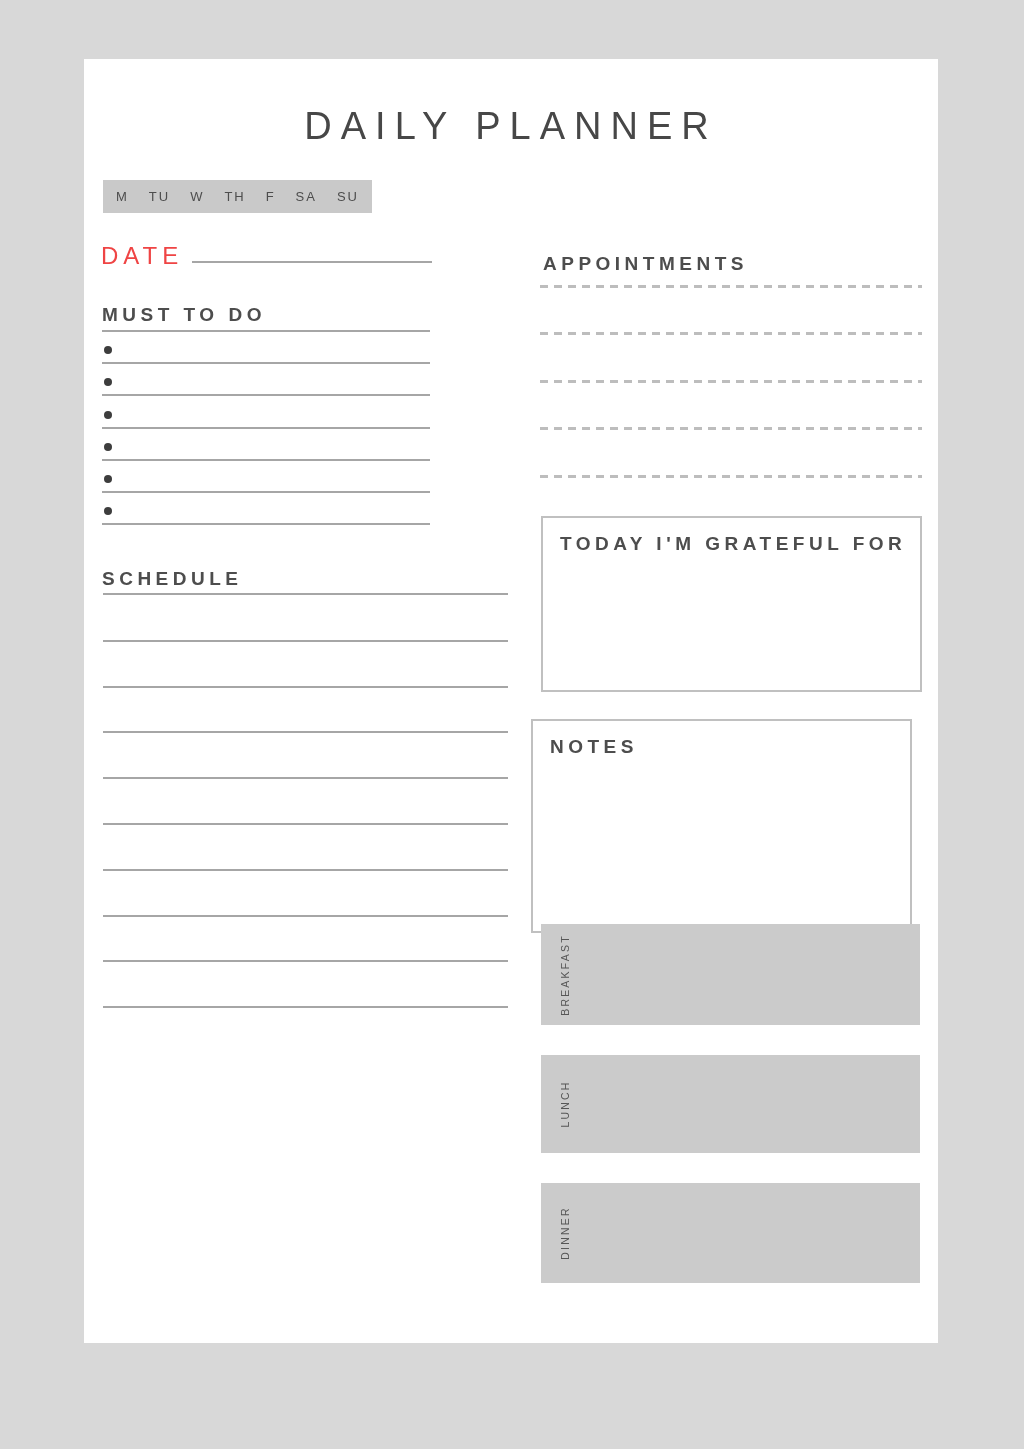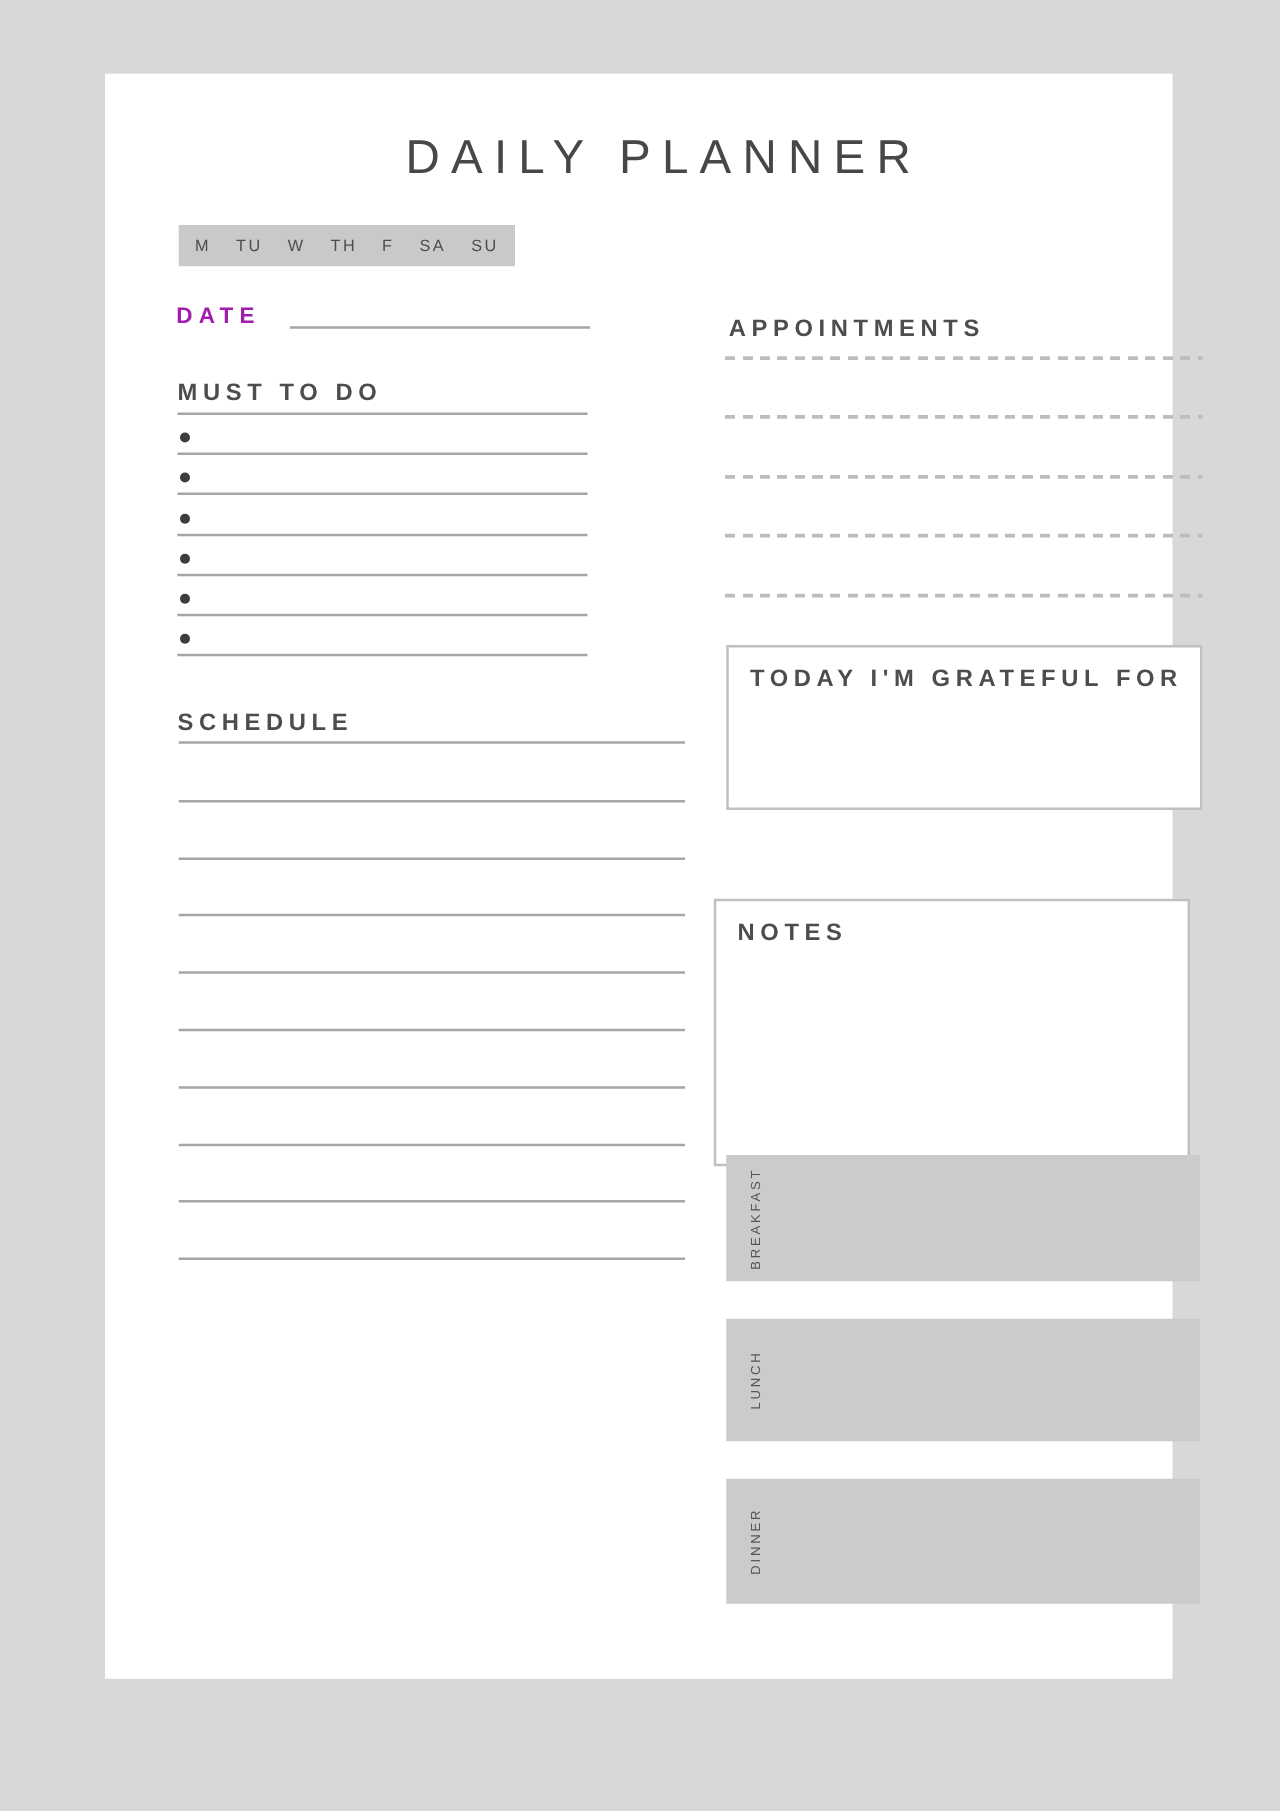--- a/index.html
+++ b/index.html
@@ -7,21 +7,21 @@
   body {
     background:#d8d8d8;
     font-family:"Liberation Sans", sans-serif;
     position:relative;
     color:#474747;
   }
   .page {
     position:absolute; left:84px; top:59px; width:854px; height:1284px;
     background:#ffffff;
   }
-  .abs { position:absolute;margin-left:40px; }
+  .abs { position:absolute; }
 
   
   .page-title {
     left:0; right:0; top:46px; text-align:center;
     font-size:38px; font-weight:300; letter-spacing:9px; color:#474747;
     white-space:nowrap;
   }
 
   
   .day-strip {
@@ -33,21 +33,21 @@
   .day-chip {
     font-size:13px; letter-spacing:2px; color:#4d4d4d;
   }
 
   
   .hdr {
     font-size:19px; letter-spacing:4.5px; color:#4d4d4d; white-space:nowrap;
     font-weight:700;
   }
   .date-label {
-    left:17px; top:183px; font-size:18px; letter-spacing:5px; color:#a21caf;font-weight:bold;
+    left:17px; top:183px; font-size:24px; letter-spacing:5px; color:#ef4444;
   }
   .rule { height:2px; background:#a6a6a6; }
   .date-line  { left:108px; top:202px; width:240px; }
   .must-hdr   { left:18px;  top:245px; }
   .must-rule  { left:18px;  top:271px; width:328px; }
   .sched-hdr  { left:18px;  top:509px; }
   .sched-rule { left:19px;  top:534px; width:405px; }
   .appt-hdr   { left:459px; top:194px; }
 
   
@@ -72,21 +72,21 @@
   .appt-rows { left:456px; top:181px; width:382px; }
   .appt-row { height:47.6px; position:relative; font-size:13px; color:#474747; }
   .appt-row::after {
     content:""; position:absolute; left:0; right:0; bottom:0; height:3px;
     background:repeating-linear-gradient(90deg,#bdbdbd 0 8px,transparent 8px 14px);
   }
 
   
   .outline-box { border:2px solid #c0c0c0; background:#ffffff; }
   .fitness-box  { left:19px;  top:994px; width:381px; height:230px; }
-  .grateful-box { left:457px; top:457px; width:381px; height:132px; }
+  .grateful-box { left:457px; top:457px; width:381px; height:176px; }
   .notes-box    { left:447px; top:660px; width:381px; height:214px; }
   .box-label { position:absolute; left:17px; top:15px; }
 
   
   .meal-box { left:457px; width:379px; background:#cbcbcb; }
   .meal-breakfast { top:865px; height:101px; }
   .meal-lunch     { top:996px; height:98px; }
   .meal-dinner    { top:1124px; height:100px; }
   .meal-label {
     position:absolute; left:24px; top:50%;

